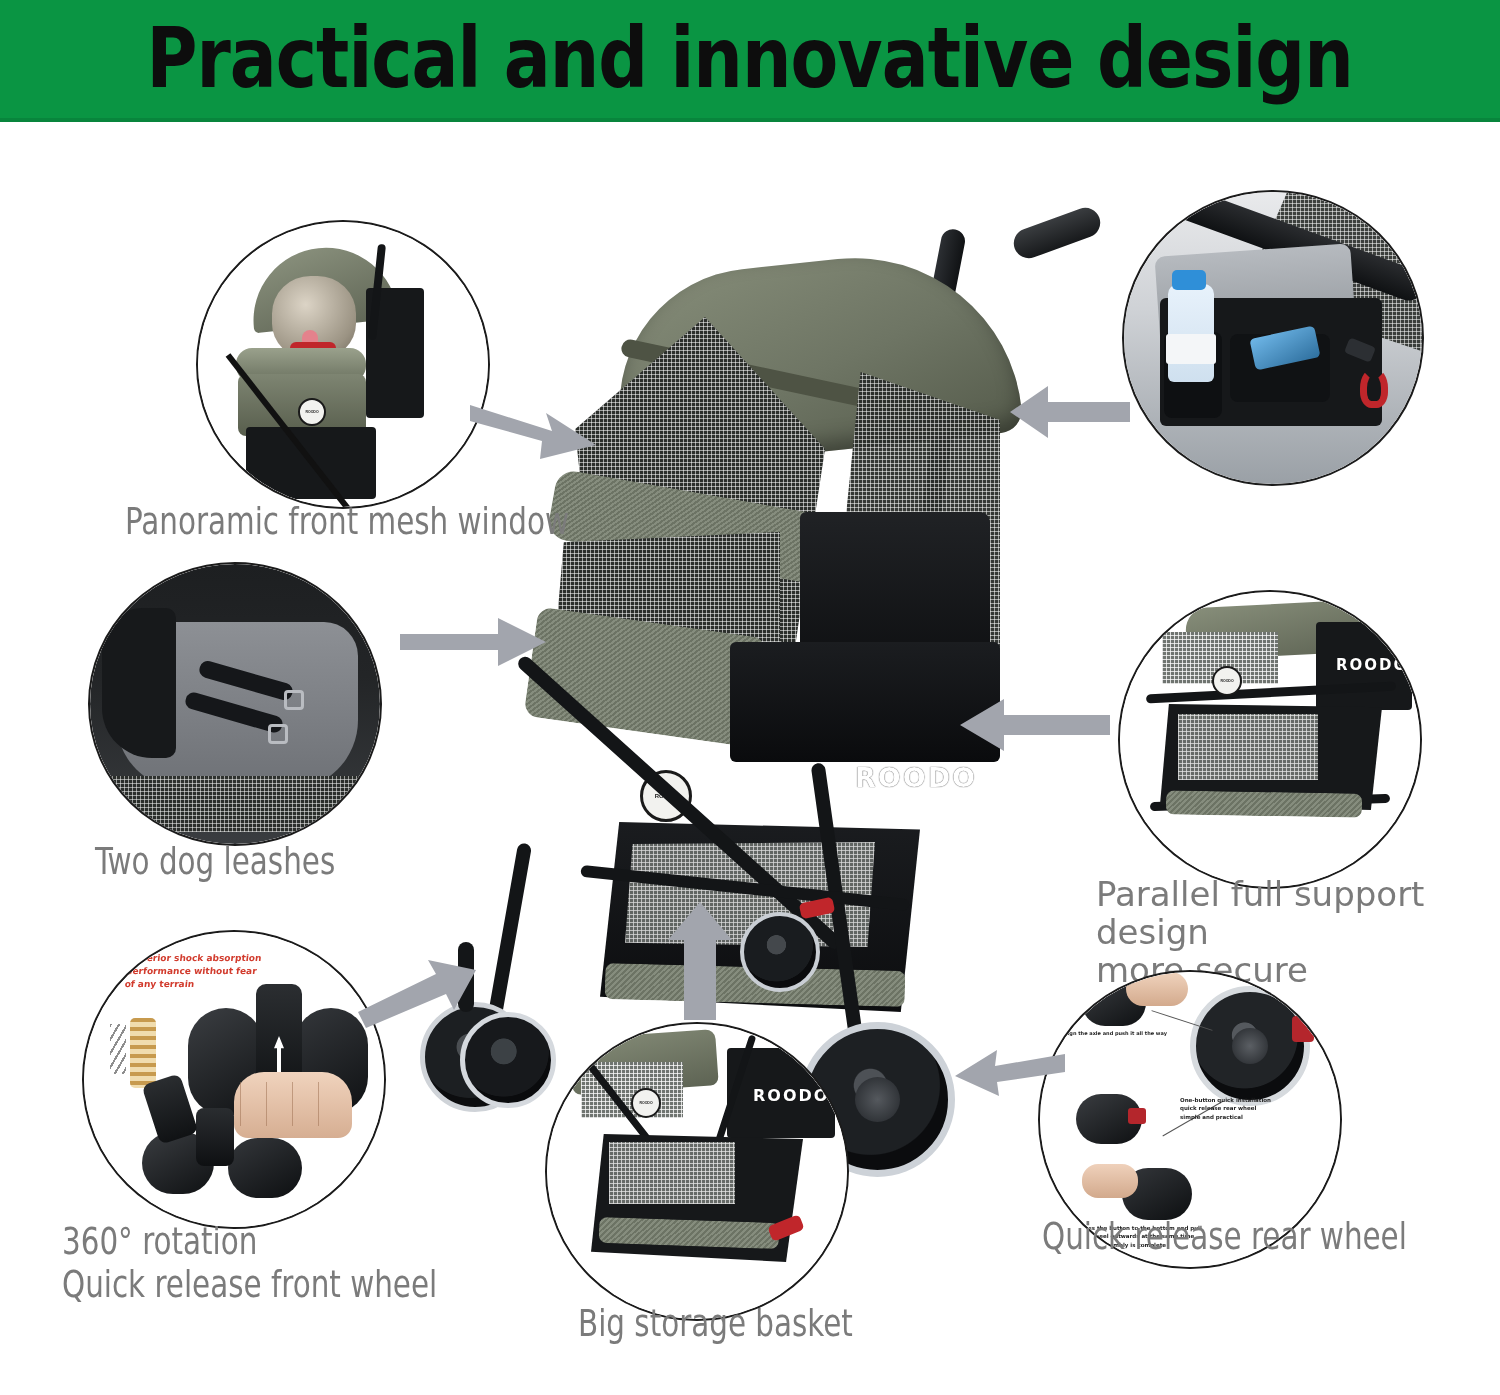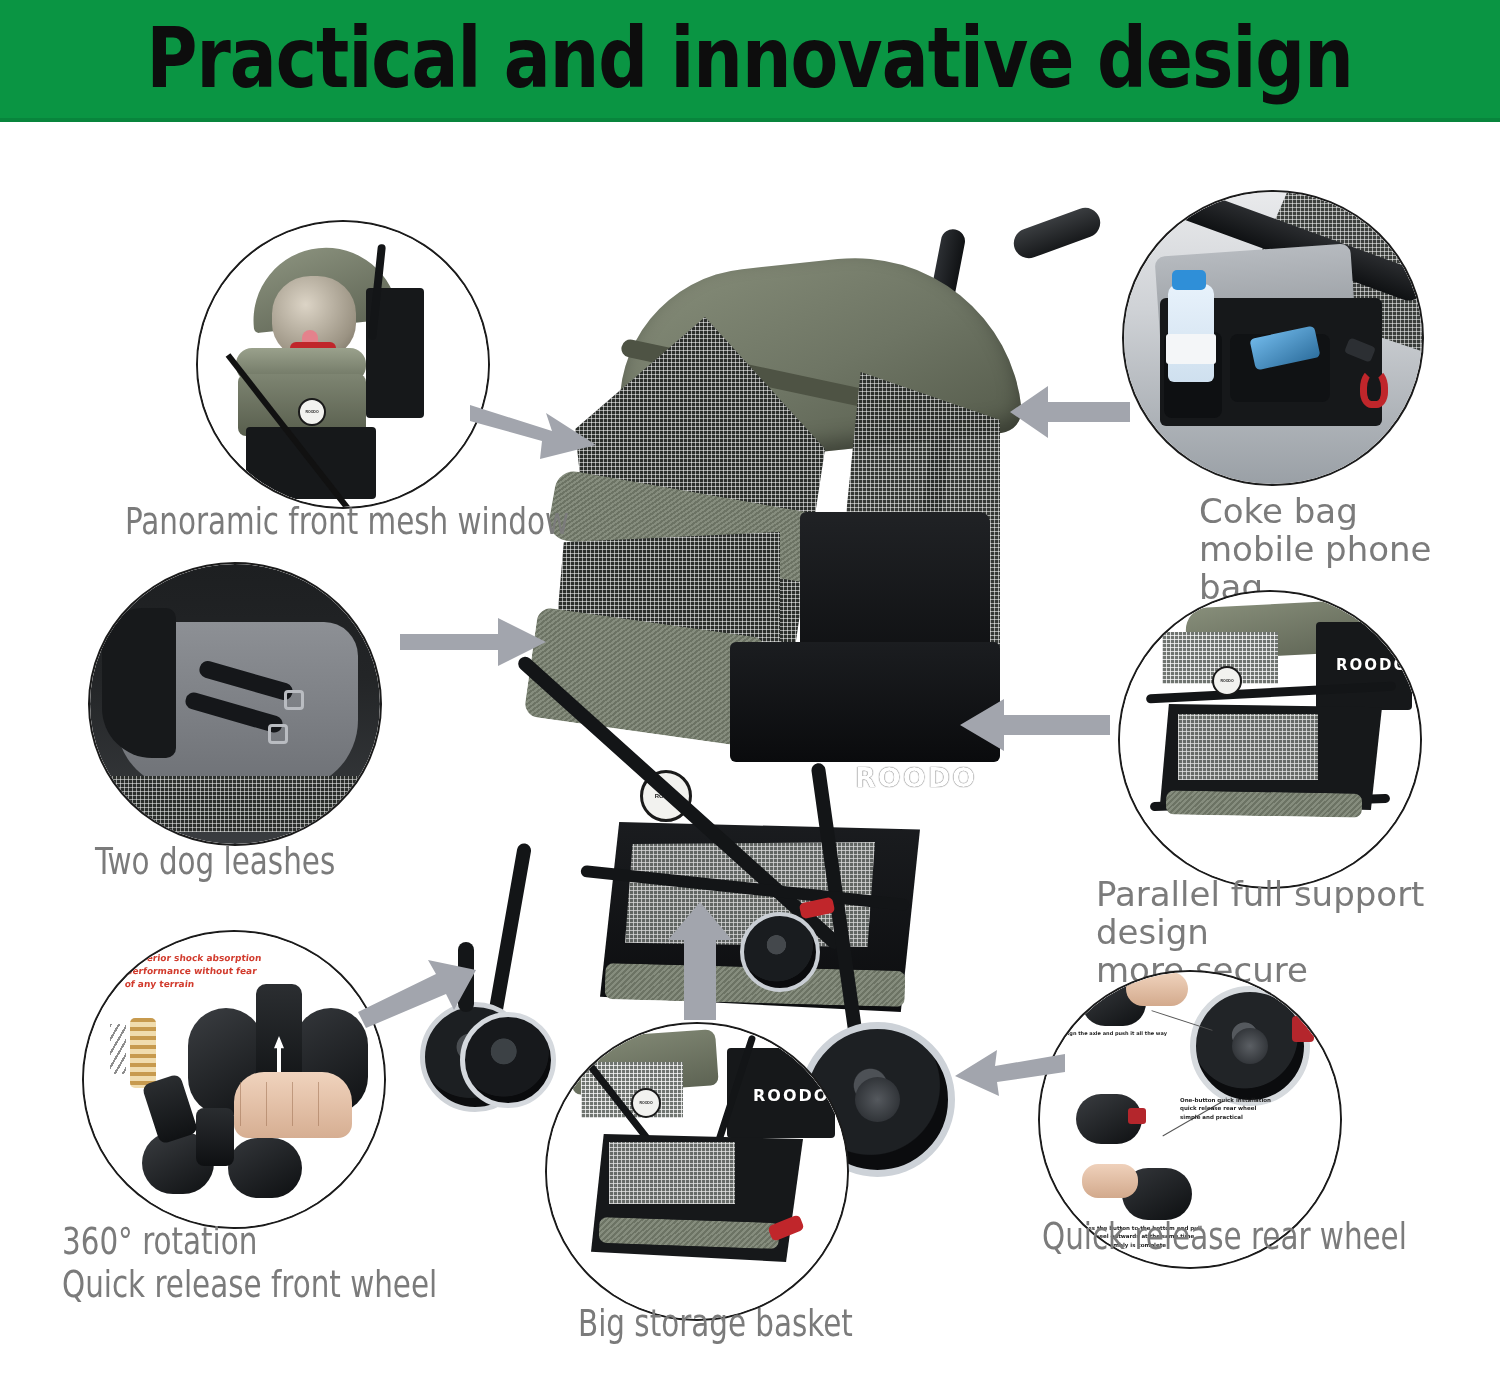--- a/index.html
+++ b/index.html
@@ -352,22 +352,20 @@
       <div class="ly" style="left:42px;top:142px;width:50px;height:30px;background:#f4f6f8;border-radius:3px;"></div>
       <div class="ly" style="left:106px;top:142px;width:100px;height:68px;border-radius:8px;background:#101214;"></div>
       <div class="ly" style="left:128px;top:140px;width:66px;height:32px;border-radius:5px;
                   background:linear-gradient(160deg,#6fb7e8,#2e6f9e);transform:rotate(-12deg);"></div>
       <div class="ly" style="left:236px;top:176px;width:28px;height:40px;border:7px solid #c0262b;
                   border-radius:50% 50% 40% 40%;border-top-color:transparent;box-sizing:border-box;"></div>
       <div class="ly" style="left:222px;top:150px;width:28px;height:16px;background:#2c2f33;border-radius:4px;
                   transform:rotate(22deg);"></div>
     </div>
   </div>
-  <div class="caption wide" style="left:1199px;top:370px;">Coke bag
-mobile phone bag</div>
 
   <div class="arrow" style="left:1010px;top:262px;">
     <svg width="120" height="60" viewBox="0 0 120 60">
       <polygon points="120,18 38,18 38,2 0,28 38,54 38,38 120,38" fill="#a2a5ad"></polygon>
     </svg>
   </div>
 
   <div class="inset" style="left:1118px;top:468px;width:300px;height:295px;">
     <div class="inset-img" style="background:#ffffff;">
       <div class="ly" style="left:66px;top:12px;width:180px;height:52px;border-radius:22px 12px 8px 8px;

